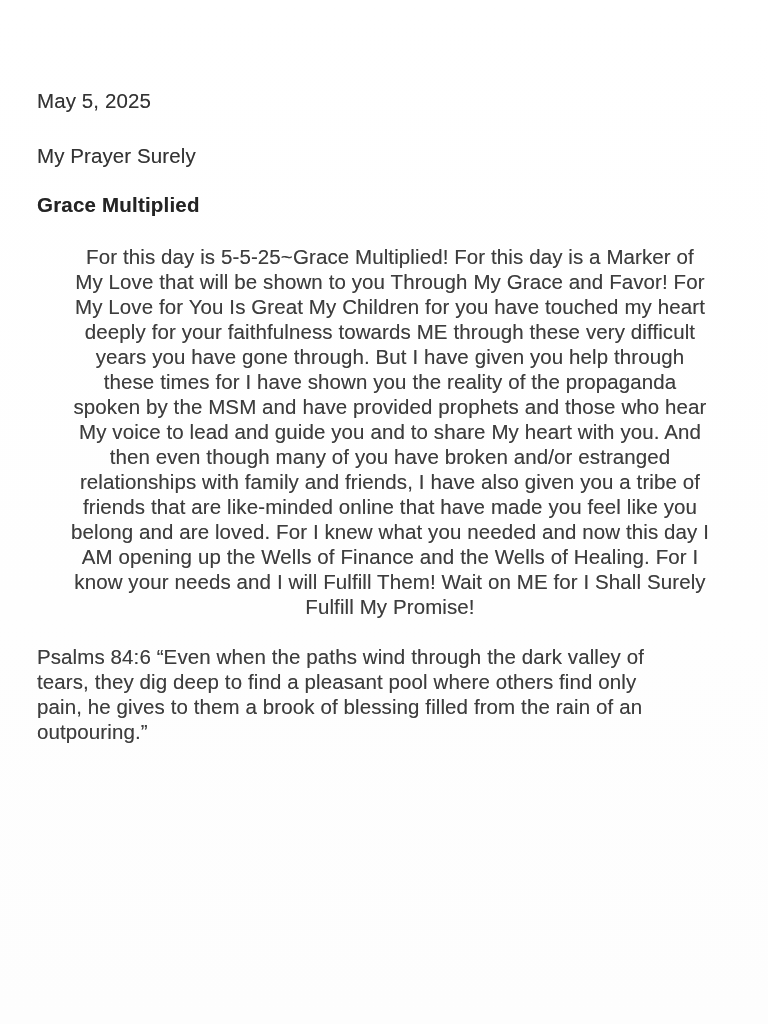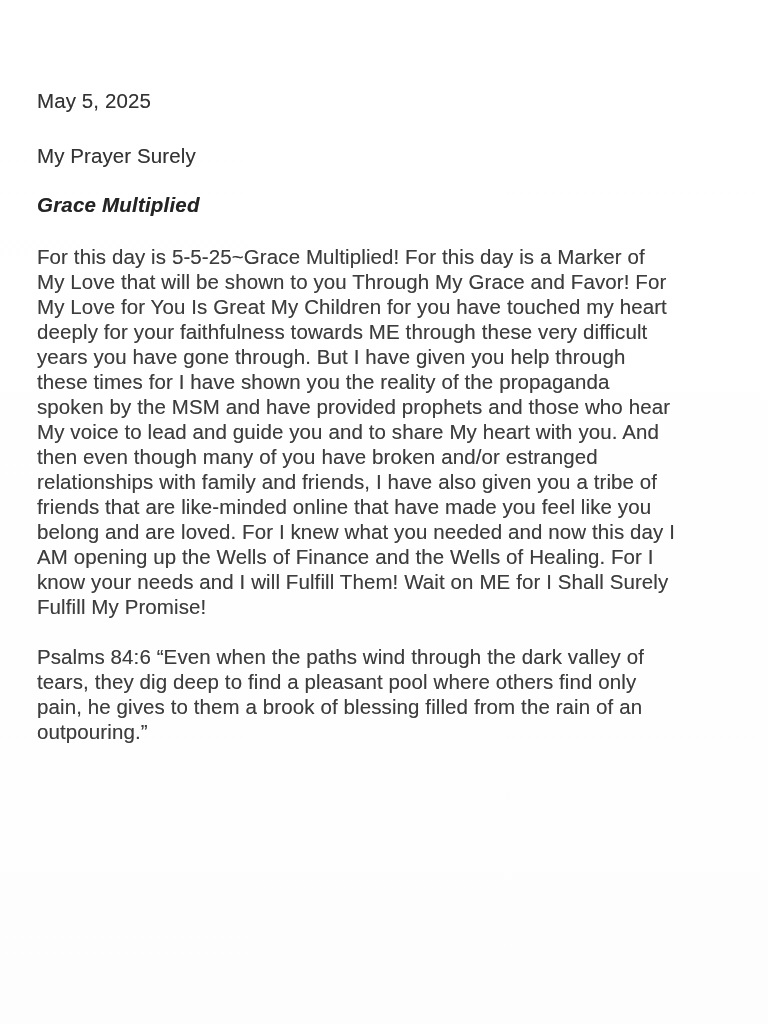--- a/index.html
+++ b/index.html
@@ -44,26 +44,26 @@
 
   .author-block div {
     line-height: 25px;
   }
 
   .entry-heading {
     font-weight: bold;
     color: #242424;
     margin-bottom: 27px;
     letter-spacing: 0.2px;
-    font-style: italic;
   }
 
   .entry-body {
     white-space: pre-line;
     margin-bottom: 25px;
+    text-align: center;
   }
 
   .scripture-quote {
     white-space: pre-line;
   }
 </style>
 </head>
 <body>
 
 <div class="page">

